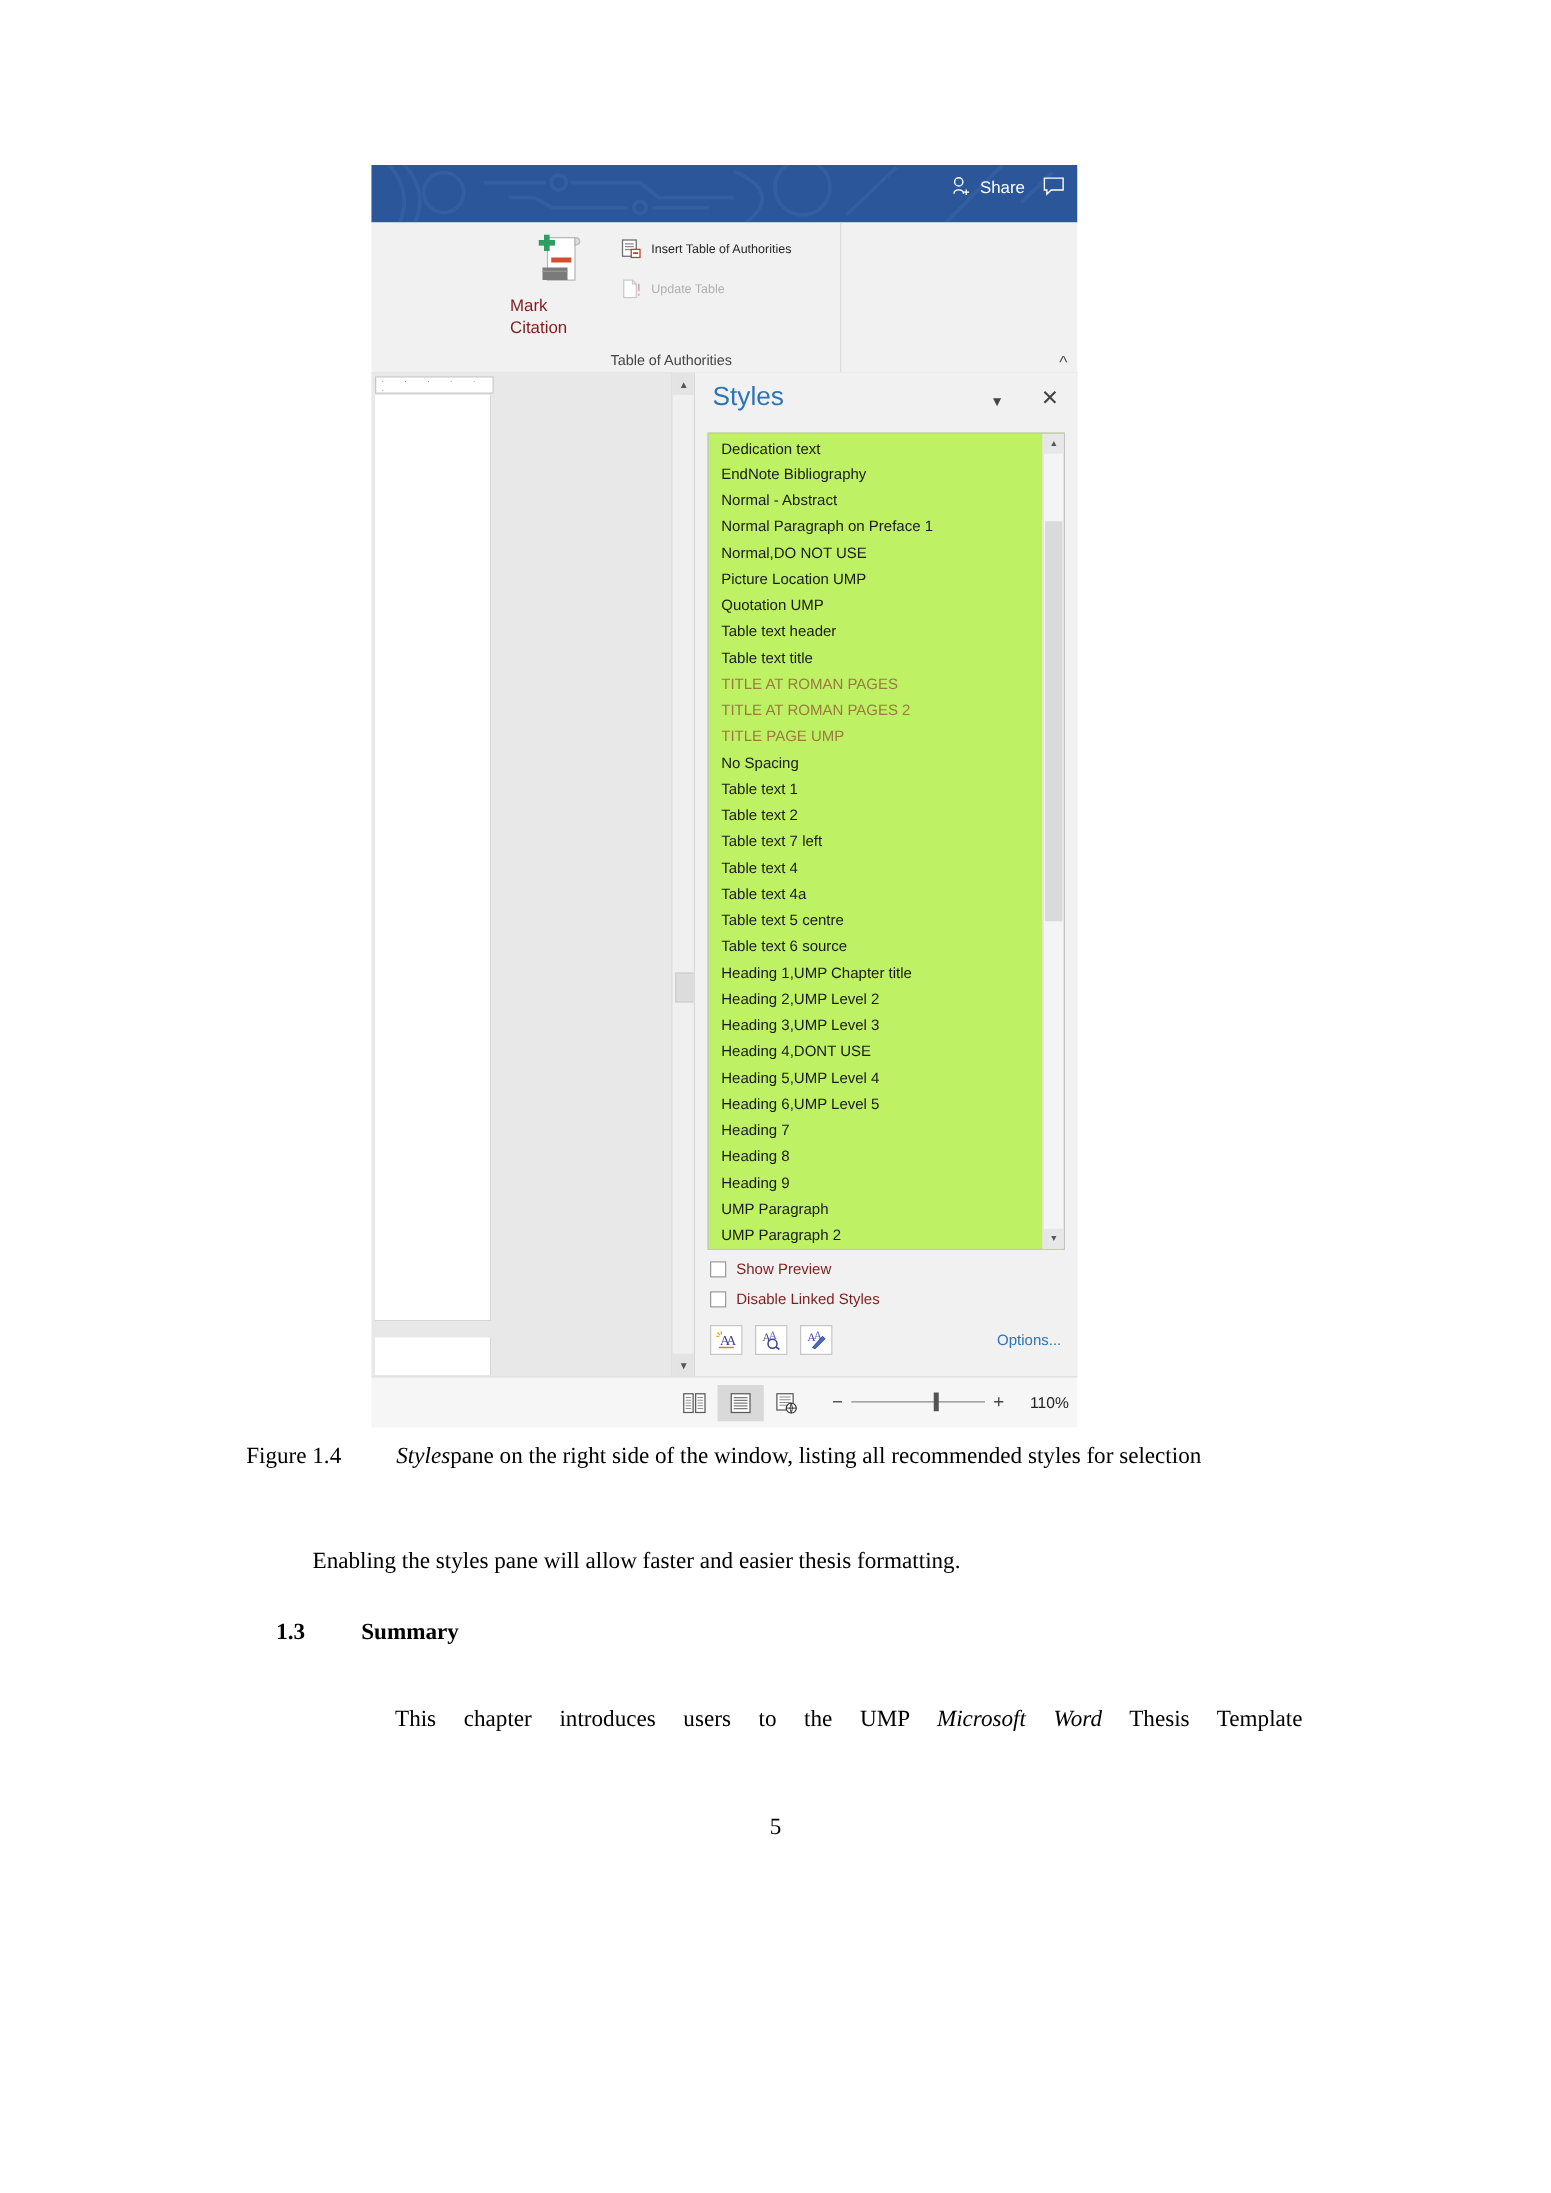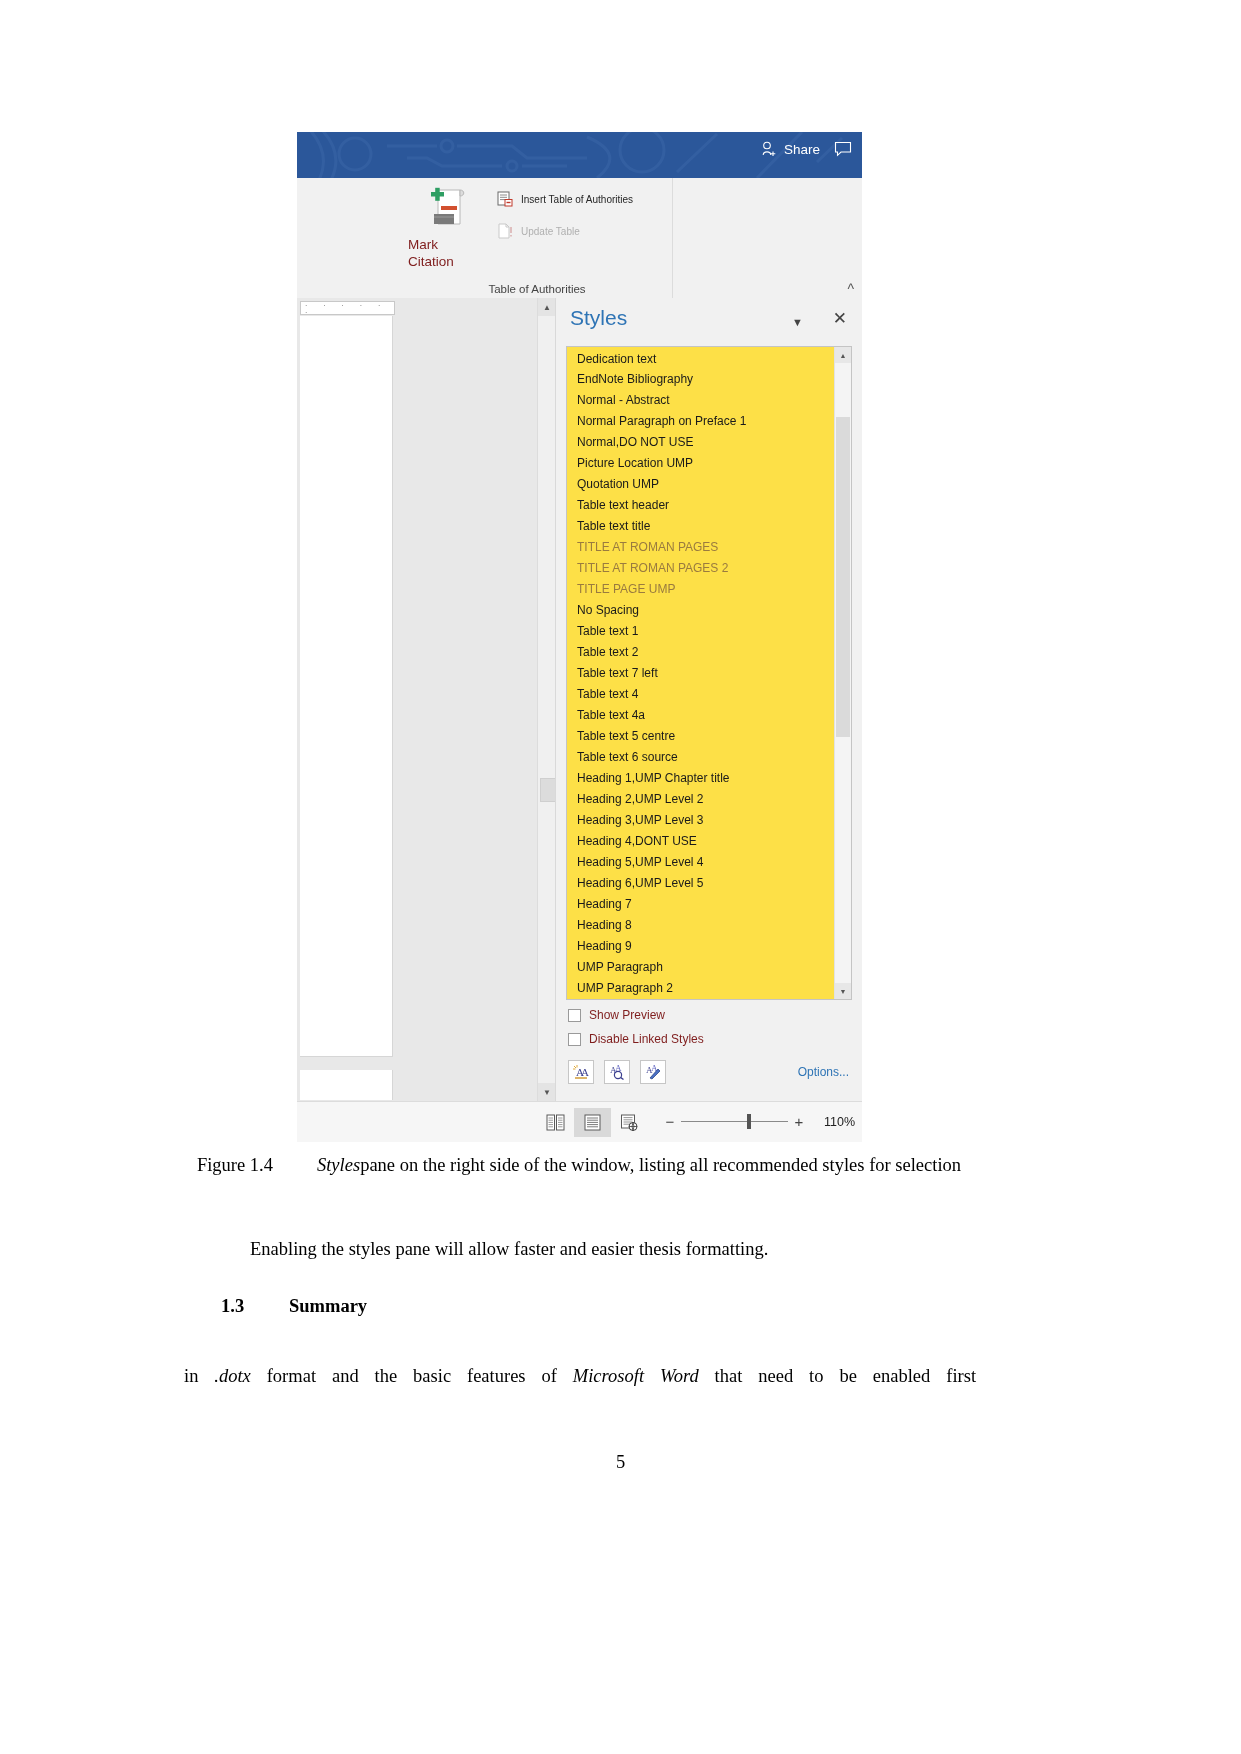--- a/index.html
+++ b/index.html
@@ -217,21 +217,21 @@
     right: 16px; top: 12px;
     color: #444;
     font-size: 17px;
     line-height: 17px;
   }
 
   .styles-list {
     position: absolute;
     left: 10px; top: 48px;
     width: 286px; height: 654px;
-    background: #fde047;
+    background: #bef264;
     border: 1px solid #c4c4c4;
     box-sizing: border-box;
     overflow: hidden;
   }
   .style-row {
     position: relative;
     height: 21px;
     display: flex;
     align-items: center;
     padding: 0 4px 0 10px;
@@ -731,16 +731,16 @@
   <span>Figure 1.4</span><span class="gap"></span><i>Styles</i><span>pane on the right side of the window, listing all recommended styles for selection</span>
 </div>
 
 <div class="para-1">Enabling the styles pane will allow faster and easier thesis formatting.</div>
 
 <div class="sec-head">
   <span class="num">1.3</span><span>Summary</span>
 </div>
 
 <div class="para-2">
-  <span class="l2"><span class="j1"><span>in </span><i>.dotx</i><span> format and the basic features of </span><i>Microsoft Word</i><span> that need to be enabled first</span></span></span>
+  <span class="l1"><span class="j1"><span>This chapter introduces users to the UMP </span><i>Microsoft Word</i><span> Thesis Template</span></span></span>
 </div>
 
 <div class="pagenum">5</div>
 
 </body></html>

